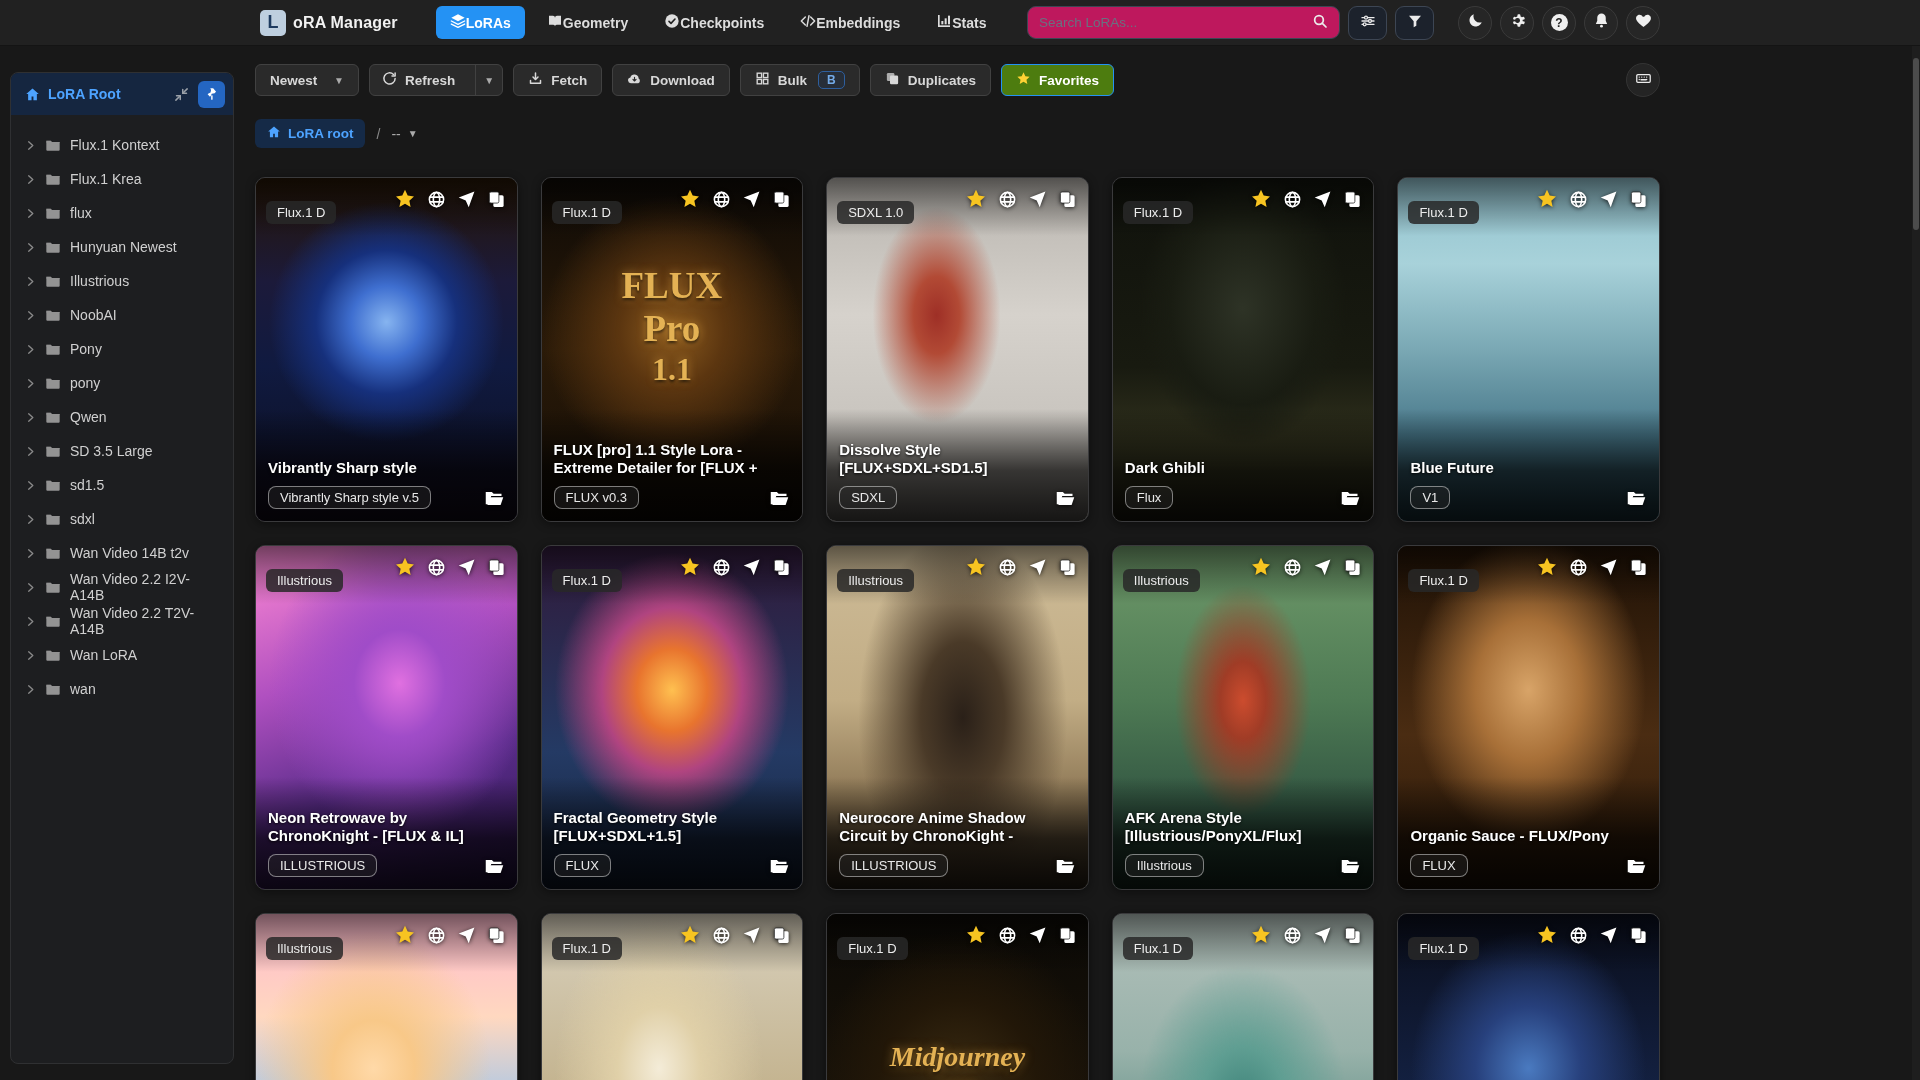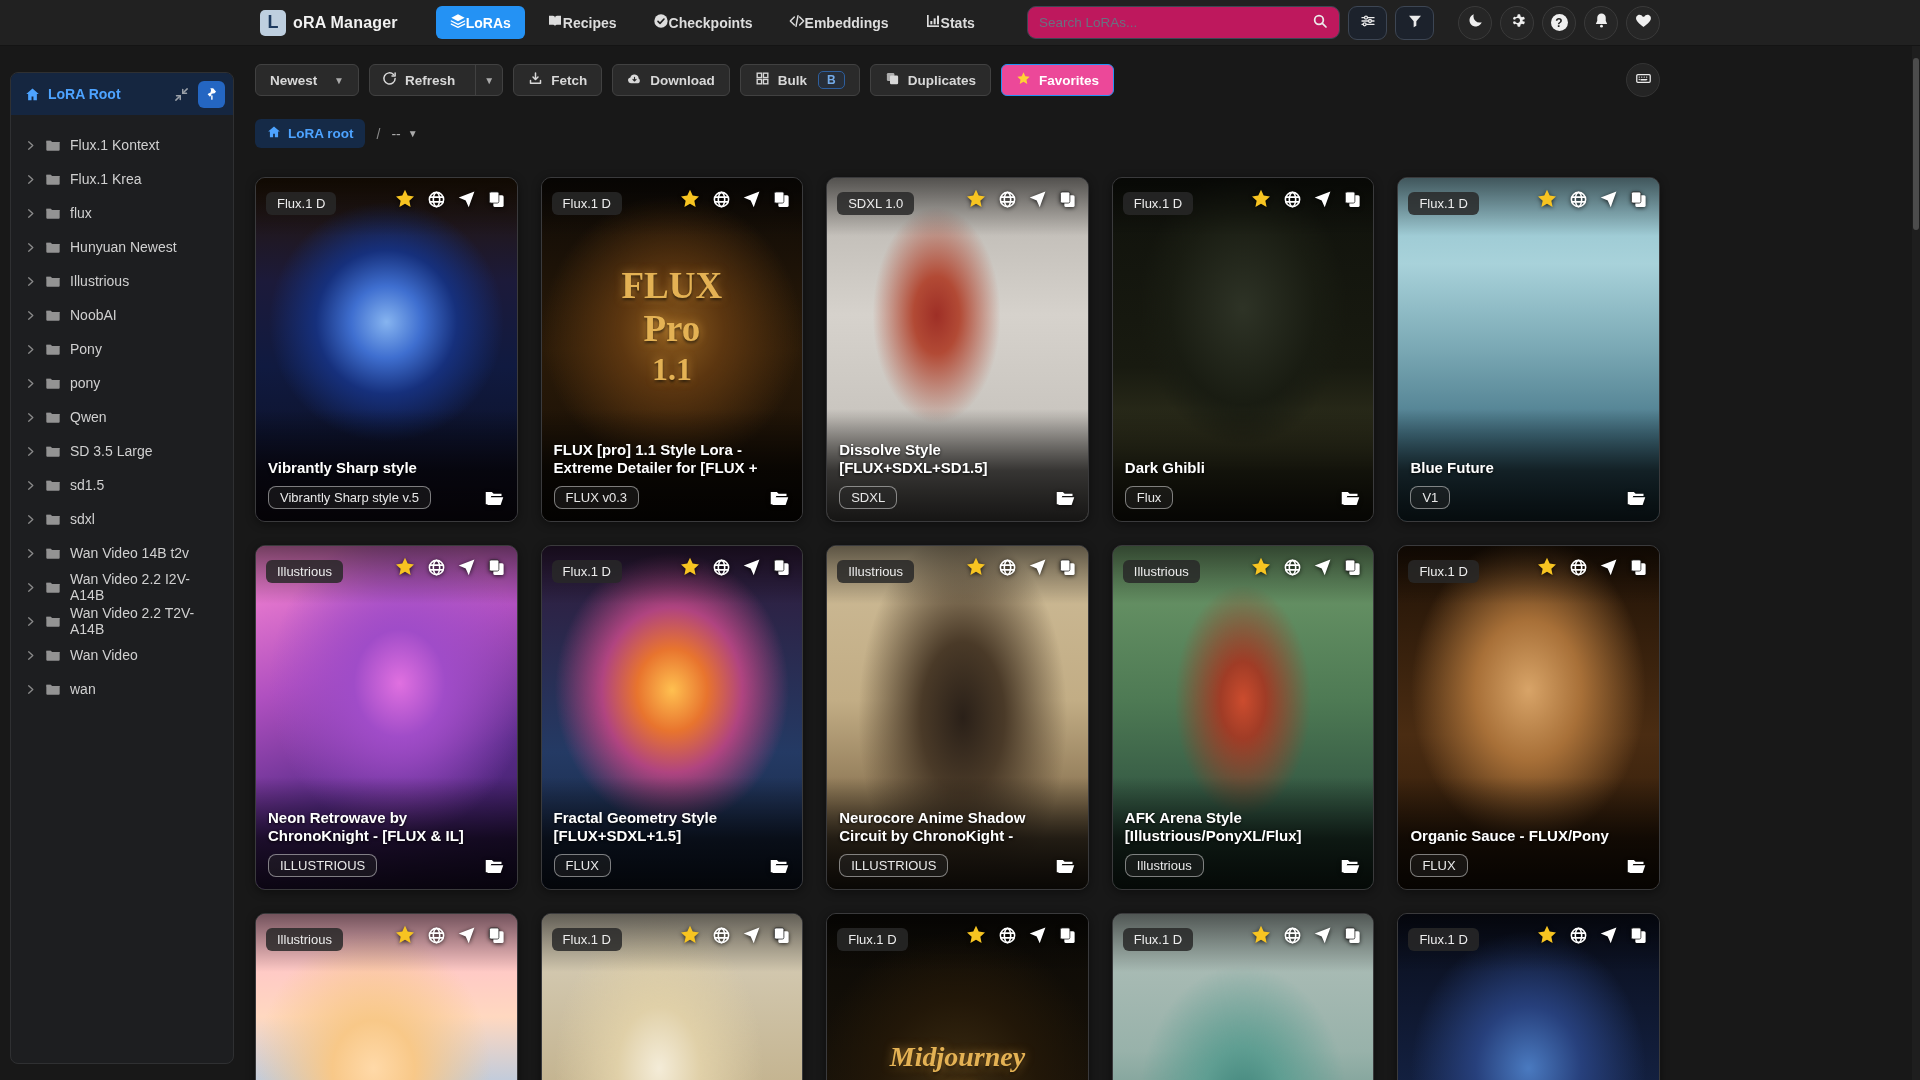--- a/index.html
+++ b/index.html
@@ -45,38 +45,38 @@
   .main { position: absolute; left: 255px; top: 46px; width: 1405px; }
   .toolbar { margin-top: 18px; display: flex; gap: 10px; align-items: center; }
   .tb-btn { height: 32px; display: flex; align-items: center; gap: 8px; padding: 0 14px; background: #2a2a2a; border: 1px solid #414141; border-radius: 6px; color: #d8d8d8; font-size: 13.5px; font-weight: 600; cursor: pointer; white-space: nowrap; }
   .tb-btn svg { width: 15px; height: 15px; }
   .select { width: 104px; justify-content: space-between; }
   .caret { color: #aaa; font-size: 10px; }
   .split { padding: 0; overflow: hidden; }
   .split-main { height: 100%; display: flex; align-items: center; gap: 8px; padding: 0 12px; cursor: pointer; }
   .split-arrow { height: 100%; width: 27px; display: flex; align-items: center; justify-content: center; border-left: 1px solid #414141; cursor: pointer; }
   .bulk-key { margin-left: 3px; padding: 1px 8px; border: 1.5px solid #2e5f9e; border-radius: 5px; color: #74abe8; font-size: 12px; font-weight: 700; background: rgba(30,60,100,.25); }
-  .tb-btn.primary { background: #ec4899; border-color: #2492f4; color: #fff; }
+  .tb-btn.primary { background: #4d7c0f; border-color: #2492f4; color: #fff; }
   .tb-btn.primary .star-ic { color: #ffd234; }
   .kbd-btn { position: absolute; top: 17px; right: 0; width: 34px; height: 34px; border-radius: 50%; background: #242424; border: 1px solid #343434; display: flex; align-items: center; justify-content: center; color: #ececec; cursor: pointer; }
   .kbd-btn svg { width: 17px; height: 17px; }
 
   .breadcrumb { margin-top: 23px; display: flex; align-items: center; gap: 11px; }
   .bc-pill { display: flex; align-items: center; gap: 7px; background: #152a47; color: #4da3ff; padding: 6px 12px; border-radius: 6px; font-size: 13.5px; font-weight: 600; cursor: pointer; }
   .bc-pill svg { width: 14px; height: 14px; }
   .bc-sep { color: #8a8a8a; font-size: 14px; }
   .bc-cur { color: #a8a8a8; font-size: 14px; display: flex; gap: 7px; align-items: center; cursor: pointer; }
 
   
   .grid { margin-top: 29px; display: grid; grid-template-columns: repeat(5, 1fr); gap: 23px; }
   .card { position: relative; height: 345px; border-radius: 10px; overflow: hidden; background: #232323; border: 1px solid #3a3a3c; box-shadow: 0 2px 10px rgba(0,0,0,.45); cursor: pointer; }
   .card-img { position: absolute; inset: 0; }
   .grad-top { position: absolute; top: 0; left: 0; right: 0; height: 58px; background: linear-gradient(180deg, rgba(0,0,0,.55), rgba(0,0,0,0)); }
   .grad-bottom { position: absolute; bottom: 0; left: 0; right: 0; height: 112px; background: linear-gradient(180deg, rgba(0,0,0,0), rgba(0,0,0,.68) 55%, rgba(0,0,0,.84)); }
-  .badge { position: absolute; top: 14px; left: 10px; background: rgba(40,40,40,.85); color: #ececec; font-size: 13px; padding: 4px 11px; border-radius: 6px; }
+  .badge { position: absolute; top: 23px; left: 10px; background: rgba(40,40,40,.85); color: #ececec; font-size: 13px; padding: 4px 11px; border-radius: 6px; }
   .card-icons { position: absolute; top: 10px; right: 11px; display: flex; gap: 11px; align-items: center; }
   .ci { width: 19px; height: 19px; color: #fff; filter: drop-shadow(0 1px 2px rgba(0,0,0,.75)); cursor: pointer; }
   .ci.star { width: 22px; height: 22px; color: #f7c421; }
   .card-footer { position: absolute; bottom: 0; left: 0; right: 0; padding: 0 12px 12px; }
   .card-title { color: #fff; font-size: 15px; font-weight: 700; line-height: 1.25; text-shadow: 0 1px 3px rgba(0,0,0,.9); margin-bottom: 8px; }
   .card-meta { display: flex; align-items: flex-end; justify-content: space-between; }
   .tag { border: 1px solid rgba(255,255,255,.45); background: rgba(45,45,45,.38); color: #e8e8e8; font-size: 13px; padding: 3px 11px; border-radius: 8px; }
   .folder-open { width: 21px; height: 21px; color: #fff; filter: drop-shadow(0 1px 2px rgba(0,0,0,.75)); cursor: pointer; }
   .img-text { position: absolute; left: 0; right: 0; text-align: center; color: #e4b254; font-family: "Liberation Serif", serif; text-shadow: 0 0 10px rgba(255,190,80,.5), 0 2px 3px rgba(0,0,0,.8); }
   .img-text.flux-pro { top: 25%; }
@@ -107,21 +107,21 @@
               <path d="M2 12l10 5 10-5" fill="none" stroke="currentColor" stroke-width="2" stroke-linecap="round" stroke-linejoin="round"></path>
               <path d="M2 16.6l10 5 10-5" fill="none" stroke="currentColor" stroke-width="2" stroke-linecap="round" stroke-linejoin="round"></path>
             </svg></span>
         <span>LoRAs</span>
       </div>
       <div class="nav-item">
         <span><svg viewBox="0 0 24 24" width="16" height="16" fill="currentColor">
               <path d="M3 4h6a3 3 0 0 1 3 3v13a2.5 2.5 0 0 0-2.5-2.5H3z"></path>
               <path d="M21 4h-6a3 3 0 0 0-3 3v13a2.5 2.5 0 0 1 2.5-2.5H21z"></path>
             </svg></span>
-        <span>Recipes</span>
+        <span>Geometry</span>
       </div>
       <div class="nav-item">
         <span><svg viewBox="0 0 24 24" width="16" height="16">
               <circle cx="12" cy="12" r="10" fill="currentColor"></circle>
               <path d="M7.5 12.5l3 3 6-6.5" fill="none" stroke="#212121" stroke-width="2.4" stroke-linecap="round" stroke-linejoin="round"></path>
             </svg></span>
         <span>Checkpoints</span>
       </div>
       <div class="nav-item">
         <span><svg viewBox="0 0 24 24" width="16" height="16" fill="none" stroke="currentColor" stroke-width="2.2" stroke-linecap="round" stroke-linejoin="round">
@@ -435,21 +435,21 @@
           <svg viewBox="0 0 24 24" fill="none" stroke="currentColor" stroke-width="3" stroke-linecap="round" stroke-linejoin="round">
             <path d="M8 4l9 8-9 8"></path>
           </svg>
         </span>
     <span class="fold">
           <svg viewBox="0 0 24 24" fill="currentColor">
             <path d="M2 5.5h6.5l2 2H22V19a1.5 1.5 0 0 1-1.5 1.5h-17A1.5 1.5 0 0 1 2 19z"></path>
             <path d="M2 5.5h6.5l2 2H22v1.5H2z" opacity=".55"></path>
           </svg>
         </span>
-    <span class="sb-label">Wan Video</span>
+    <span class="sb-label">Wan LoRA</span>
   </div>
       <div class="sb-item">
     <span class="chev">
           <svg viewBox="0 0 24 24" fill="none" stroke="currentColor" stroke-width="3" stroke-linecap="round" stroke-linejoin="round">
             <path d="M8 4l9 8-9 8"></path>
           </svg>
         </span>
     <span class="fold">
           <svg viewBox="0 0 24 24" fill="currentColor">
             <path d="M2 5.5h6.5l2 2H22V19a1.5 1.5 0 0 1-1.5 1.5h-17A1.5 1.5 0 0 1 2 19z"></path>

